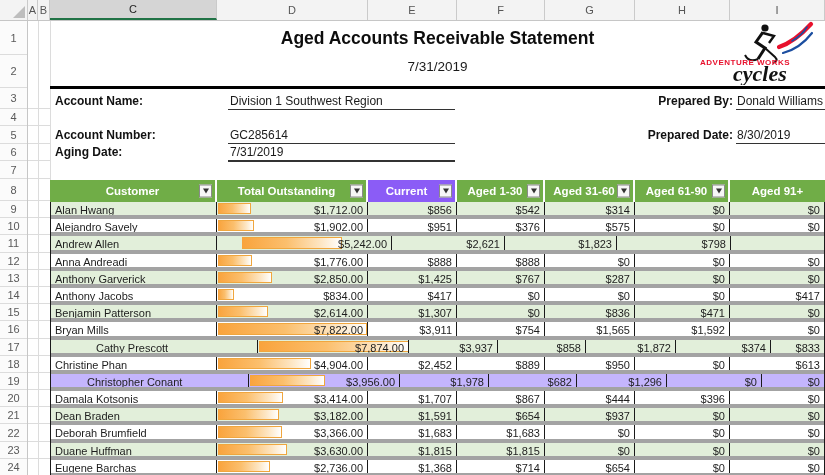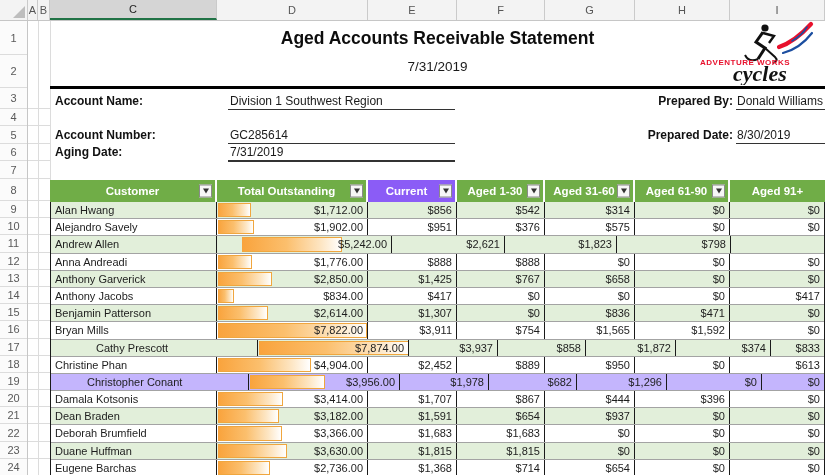--- a/index.html
+++ b/index.html
@@ -66,21 +66,21 @@
     color:#fff; font-size:11.5px; font-weight:bold; border-right:2px solid #fdfdfd;
     white-space:nowrap; }
   .th:last-child { border-right:none; }
   .filter-btn { position:absolute; right:3px; top:50%; transform:translateY(-50%);
     width:13px; height:13px; background:#f7f7f7; border:1px solid #8a8a8a;
     display:flex; align-items:center; justify-content:center; }
   .filter-btn:after { content:""; border-style:solid; border-width:5px 3.5px 0 3.5px;
     border-color:#333 transparent transparent transparent; }
   .tbody { border:1px solid #1a1a1a; border-top:none; }
   .tr { display:grid; grid-template-columns:166px 151px 89px 88px 90px 95px minmax(40px,1fr);
-    height:17.2px; border-bottom:1px solid #a3a3a3; }
+    height:17.2px; border-bottom:4px solid #a3a3a3; }
   .td { font-size:11px; color:#1d1d1d; line-height:16px; border-right:1px solid #1a1a1a;
     overflow:hidden; white-space:nowrap; }
   .td:last-child { border-right:none; }
   .td.name { padding-left:4px; }
   .td.num { text-align:right; padding-right:4px; }
   .td.total { position:relative; }
   .td.total .val { position:relative; z-index:2; display:block; text-align:right; padding-right:4px; }
   .databar { position:absolute; left:1px; top:1px; bottom:1px; z-index:1;
     border:1px solid #f0a63e; border-left:none;
     background:linear-gradient(90deg,#f9a33c 0%,#fbbf6d 45%,#fde6c4 80%,#fff 100%); }
@@ -278,21 +278,21 @@
             <div class="td num">$0</div>
           </div>
           <div class="tr" style="background: rgb(226, 239, 218);">
             <div class="td name">Anthony Garverick</div>
             <div class="td total">
               <div class="databar" style="width: 36.1951%;"></div>
               <span class="val">$2,850.00</span>
             </div>
             <div class="td num">$1,425</div>
             <div class="td num">$767</div>
-            <div class="td num">$658</div>
+            <div class="td num">$287</div>
             <div class="td num">$0</div>
             <div class="td num">$0</div>
           </div>
           <div class="tr" style="background: rgb(255, 255, 255);">
             <div class="td name">Anthony Jacobs</div>
             <div class="td total">
               <div class="databar" style="width: 10.5918%;"></div>
               <span class="val">$834.00</span>
             </div>
             <div class="td num">$417</div>

